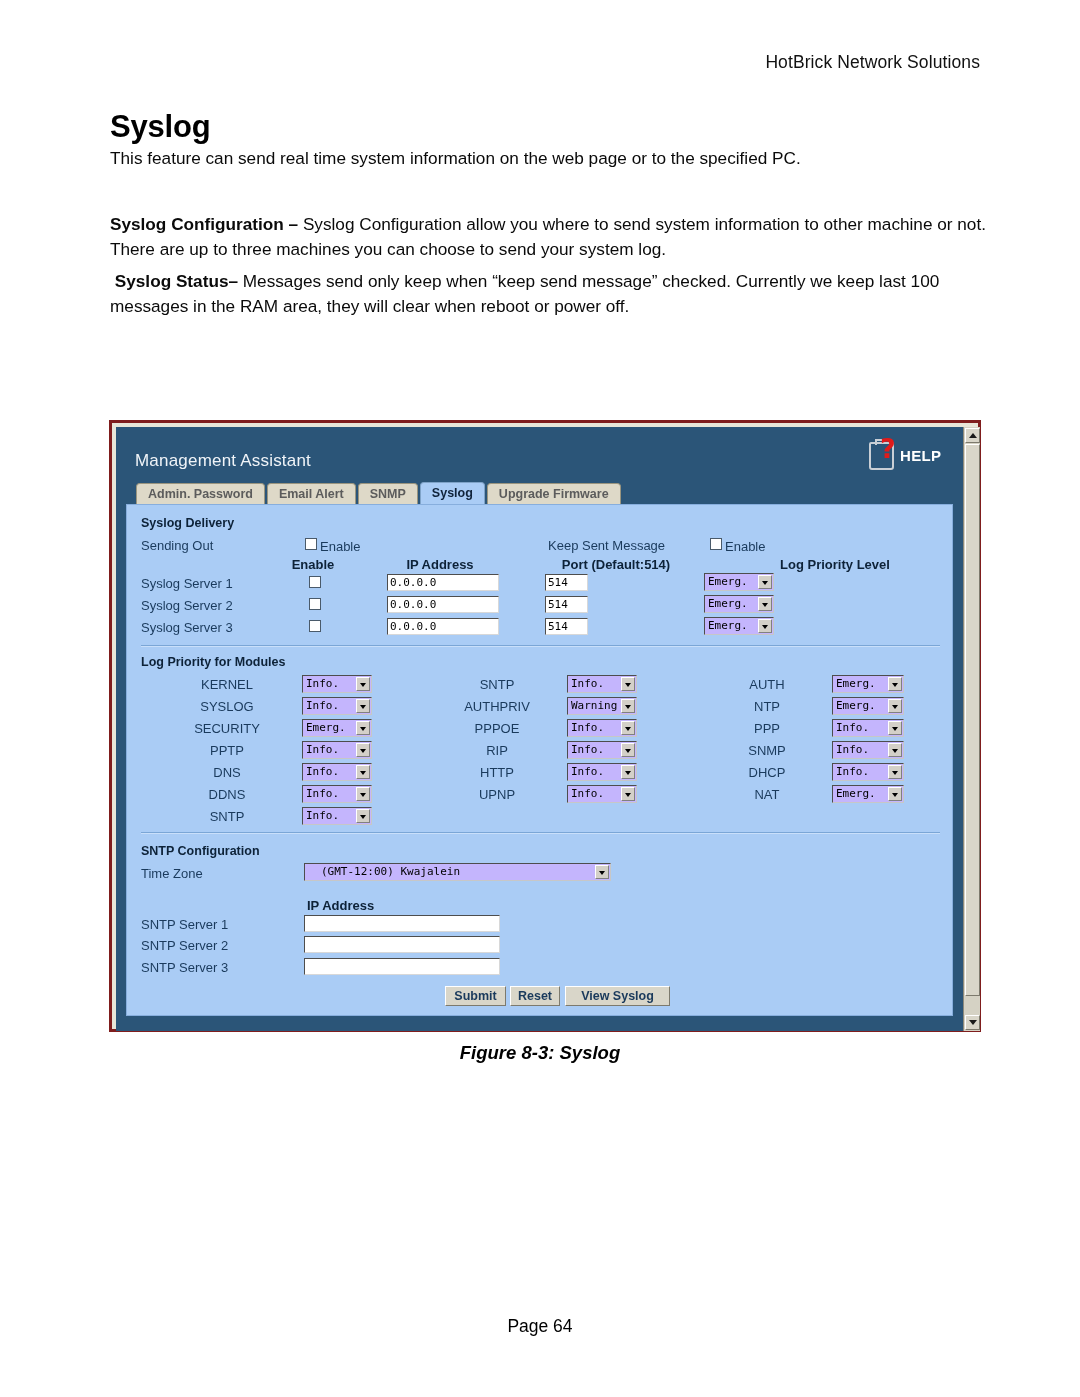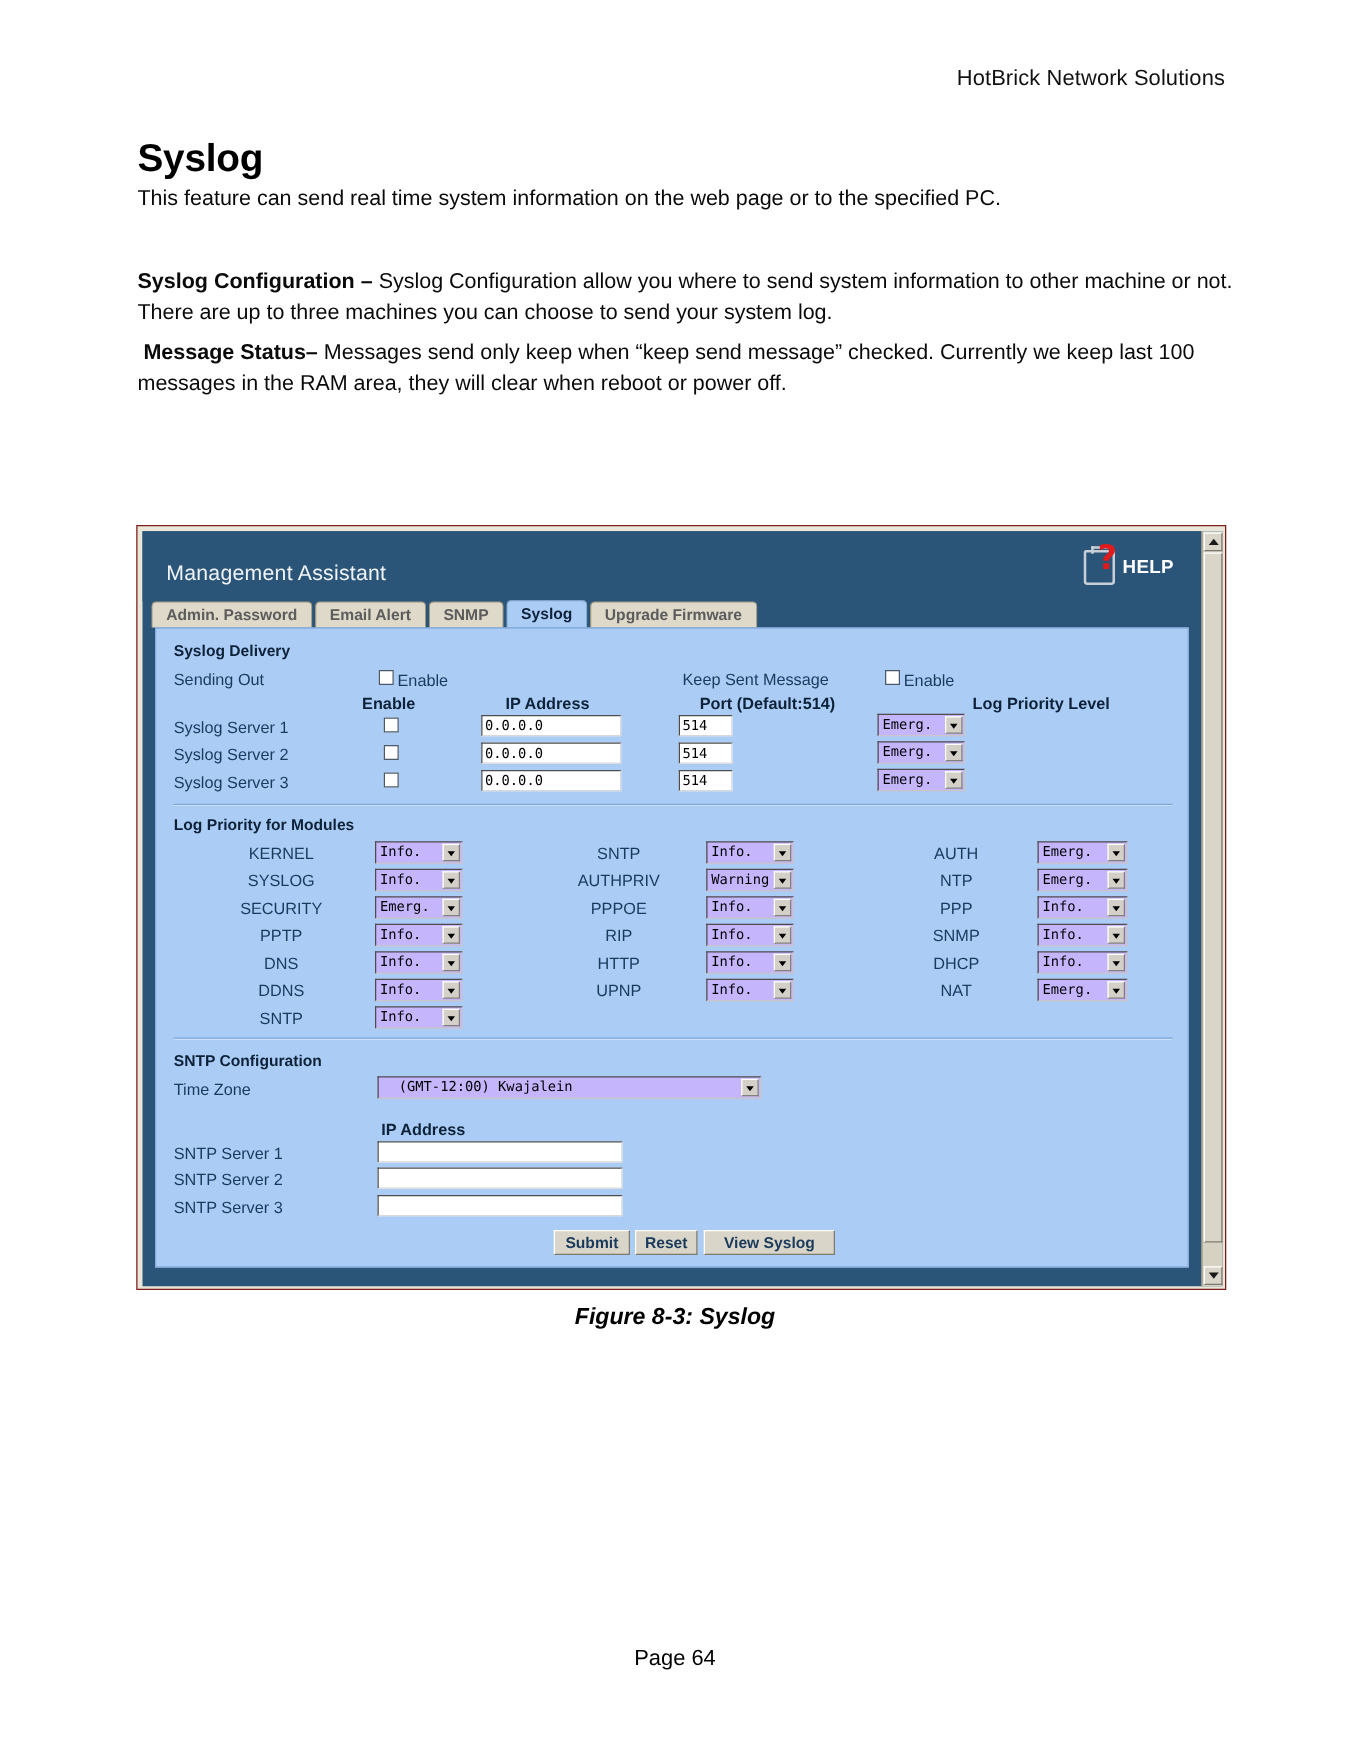--- a/index.html
+++ b/index.html
@@ -75,21 +75,21 @@
   }
 
   
   .shot-frame {
     position: absolute;
     left: 109px;
     top: 420px;
     width: 872px;
     height: 612px;
     background: #e8e6d8;
-    border: 1px solid #7f1d1d;
+    border: 3px solid #7f1d1d;
     box-sizing: border-box;
   }
   .shot-inner {
     position: absolute;
     left: 4px; top: 4px;
     width: 864px; height: 604px;
     background: #2b5578;
     box-sizing: border-box;
   }
 
@@ -148,21 +148,21 @@
     top: 10px;
     font-size: 15px;
     font-weight: bold;
     color: #ffffff;
     letter-spacing: 0.3px;
   }
 
   
   .tabs {
     position: absolute;
-    left: 7px;
+    left: 20px;
     top: 56px;
     height: 21px;
     display: flex;
     align-items: flex-end;
   }
   .tab {
     height: 21px;
     padding: 0 11px;
     margin-right: 2px;
     background: #ded9c8;
@@ -347,21 +347,21 @@
 
 <div class="page">
 
   <div class="doc-header">HotBrick Network Solutions</div>
   <h1 class="doc-title">Syslog</h1>
 
   <div class="doc-para p-intro">This feature can send real time system information on the web page or to the specified PC.</div>
 
   <div class="doc-para p-cfg"><b>Syslog Configuration –</b><span> Syslog Configuration allow you where to send system information to other machine or not. There are up to three machines you can choose to send your system log.</span></div>
 
-  <div class="doc-para p-msg">&nbsp;<b>Message Status–</b><span> Messages send only keep when “keep send message” checked. Currently we keep last 100 messages in the RAM area, they will clear when reboot or power off.</span></div>
+  <div class="doc-para p-msg">&nbsp;<b>Syslog Status–</b><span> Messages send only keep when “keep send message” checked. Currently we keep last 100 messages in the RAM area, they will clear when reboot or power off.</span></div>
 
   <div class="shot-frame">
     <div class="shot-inner">
 
       <div class="app-header">
         <div class="app-title">Management Assistant</div>
         <div class="help-widget">
           <div class="help-book"></div>
           <div class="help-q">?</div>
           <div class="help-word">HELP</div>

